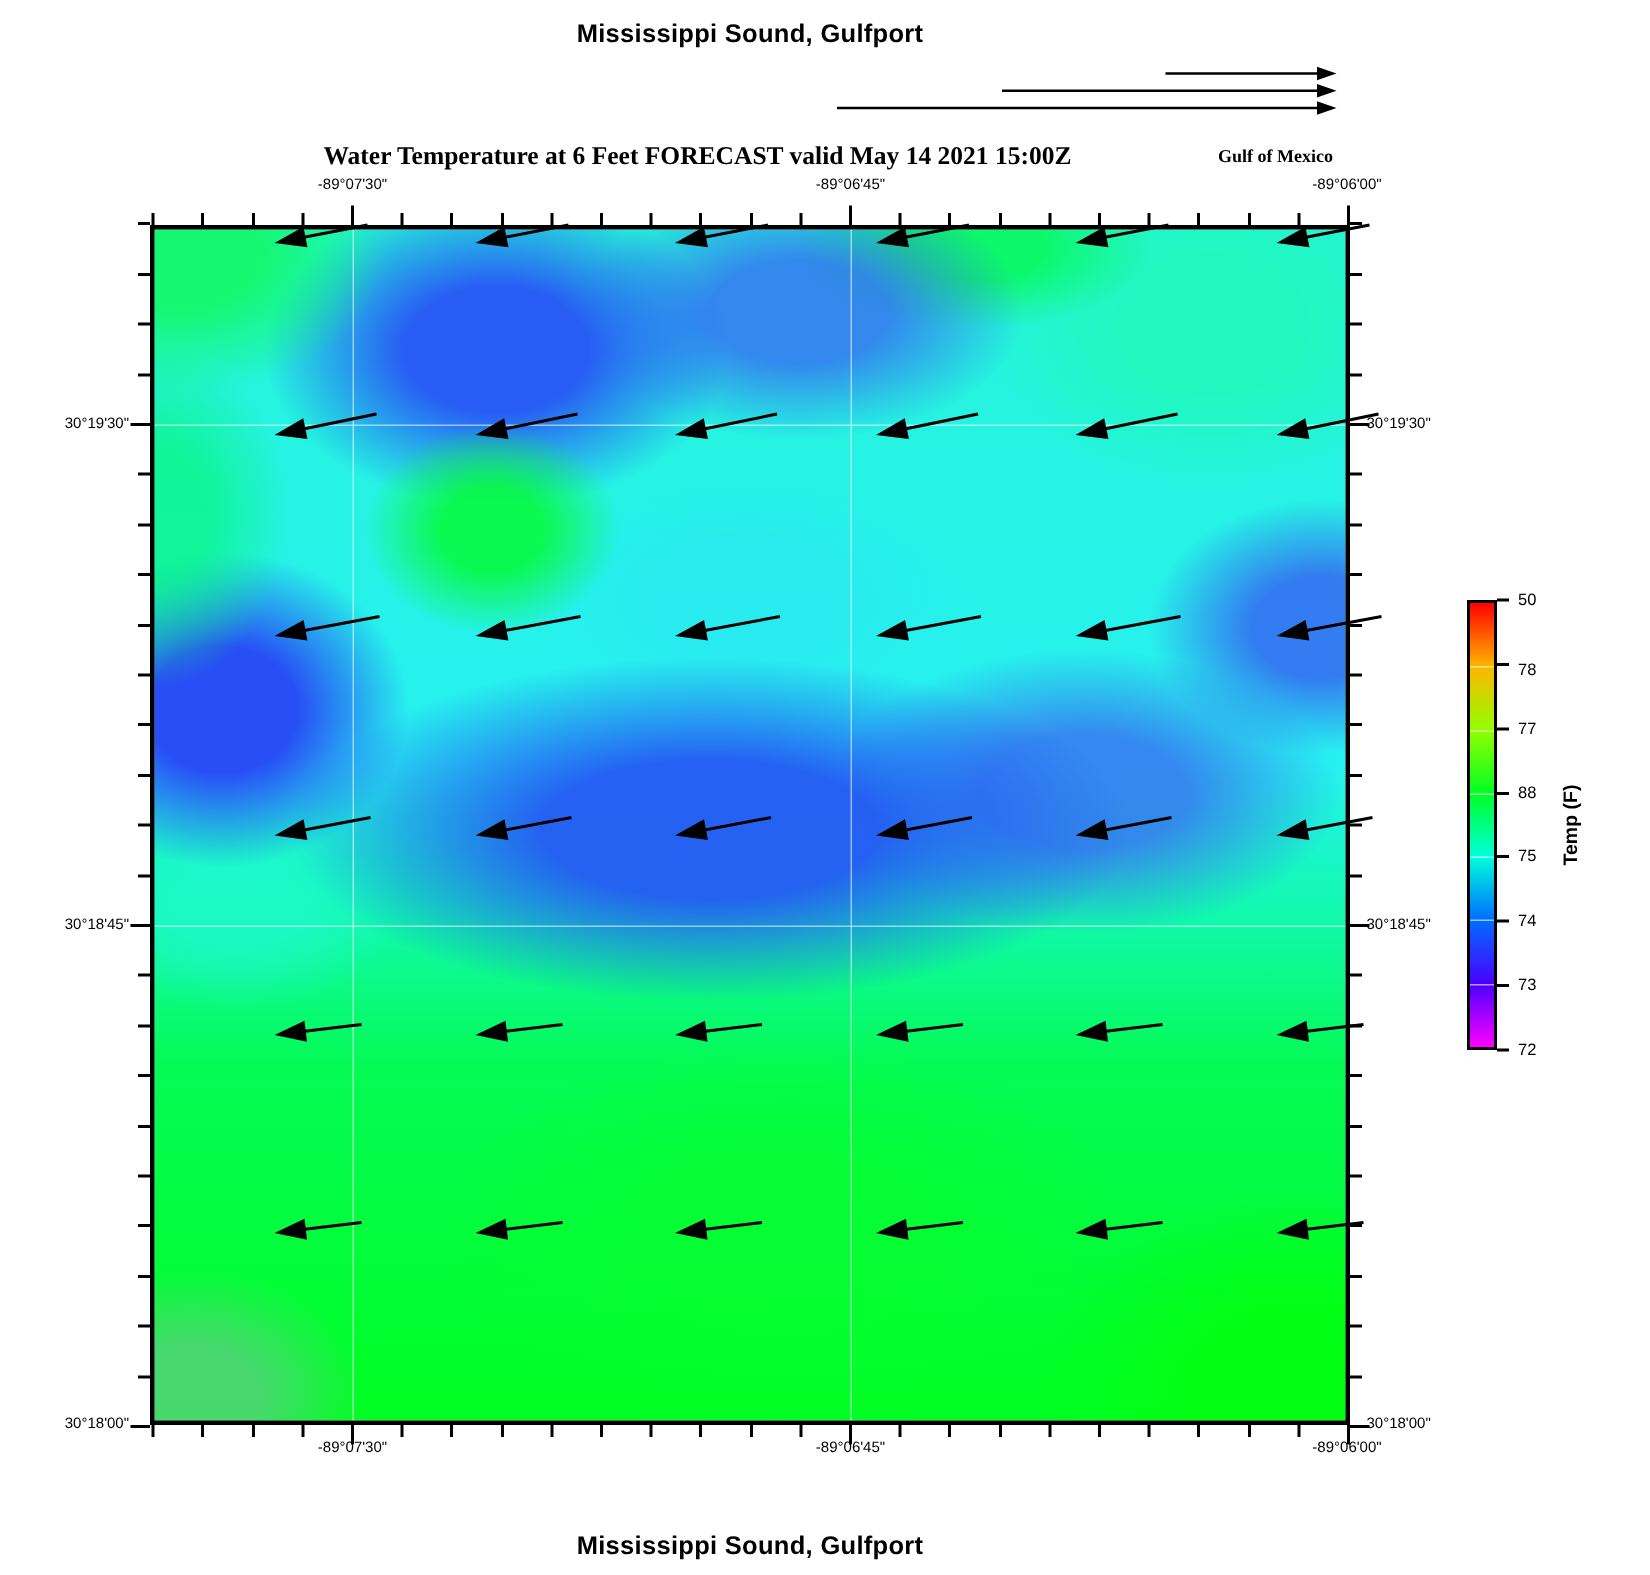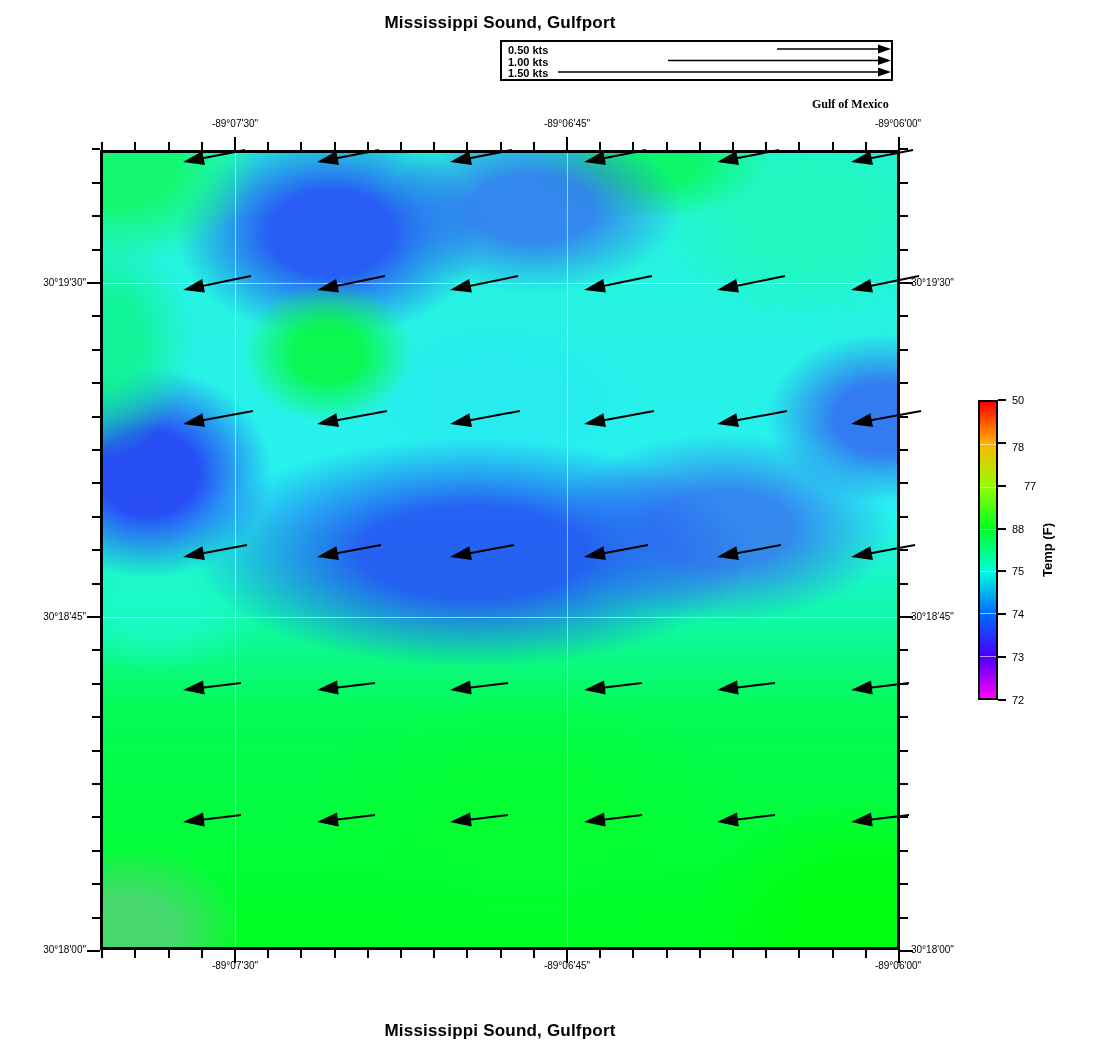--- a/index.html
+++ b/index.html
@@ -47,26 +47,22 @@
     font:bold 13px "Liberation Sans",sans-serif; white-space:nowrap;
   }
 </style>
 </head>
 <body>
 
 <div class="page" id="page">
 
   <div class="title-top">Mississippi Sound, Gulfport</div>
 
-  <div class="legend-box">
-    <span class="legend-label ll1">0.50 kts</span>
-    <span class="legend-label ll2">1.00 kts</span>
-    <span class="legend-label ll3">1.50 kts</span>
-  </div>
-
+
+  <div class="subtitle">Water Temperature at 6 Feet FORECAST valid May 14 2021 15:00Z</div>
   <div class="annotation">Gulf of Mexico</div>
 
   <div class="map" id="map" style="background: radial-gradient(85px 70px at 225px 200px, rgba(6, 249, 55, 0.85) 0%, rgba(6, 249, 55, 0.85) 40%, transparent 100%), radial-gradient(140px 95px at 15px 15px, rgba(16, 249, 94, 0.85) 0%, rgba(16, 249, 94, 0.85) 40%, transparent 100%), radial-gradient(90px 115px at 0px 190px, rgba(10, 245, 128, 0.75) 0%, rgba(10, 245, 128, 0.75) 40%, transparent 100%), radial-gradient(155px 105px at 228px 80px, rgba(40, 81, 246, 0.92) 0%, rgba(40, 81, 246, 0.92) 40%, transparent 100%), radial-gradient(150px 85px at 430px 55px, rgba(54, 110, 242, 0.8) 0%, rgba(54, 110, 242, 0.8) 40%, transparent 100%), radial-gradient(120px 55px at 545px 12px, rgba(6, 249, 79, 0.8) 0%, rgba(6, 249, 79, 0.8) 40%, transparent 100%), radial-gradient(150px 110px at 705px 65px, rgba(31, 249, 184, 0.8) 0%, rgba(31, 249, 184, 0.8) 40%, transparent 100%), radial-gradient(125px 105px at 45px 320px, rgba(40, 64, 246, 0.92) 0%, rgba(40, 64, 246, 0.92) 40%, transparent 100%), radial-gradient(280px 115px at 370px 400px, rgba(37, 85, 244, 0.92) 0%, rgba(37, 85, 244, 0.92) 40%, transparent 100%), radial-gradient(170px 95px at 620px 375px, rgba(56, 111, 240, 0.8) 0%, rgba(56, 111, 240, 0.8) 40%, transparent 100%), radial-gradient(115px 85px at 778px 265px, rgba(54, 94, 242, 0.8) 0%, rgba(54, 94, 242, 0.8) 40%, transparent 100%), radial-gradient(110px 65px at 55px 455px, rgba(31, 249, 206, 0.7) 0%, rgba(31, 249, 206, 0.7) 40%, transparent 100%), radial-gradient(150px 85px at 395px 245px, rgba(42, 230, 244, 0.55) 0%, rgba(42, 230, 244, 0.55) 40%, transparent 100%), radial-gradient(115px 85px at 25px 778px, rgba(89, 207, 128, 0.8) 0%, rgba(89, 207, 128, 0.8) 40%, transparent 100%), radial-gradient(175px 130px at 765px 770px, rgba(0, 255, 13, 0.8) 0%, rgba(0, 255, 13, 0.8) 40%, transparent 100%), radial-gradient(230px 130px at 420px 670px, rgba(5, 255, 47, 0.7) 0%, rgba(5, 255, 47, 0.7) 40%, transparent 100%), linear-gradient(rgb(37, 244, 216) 0%, rgb(39, 241, 241) 45%, rgb(16, 249, 171) 58%, rgb(4, 251, 86) 70%, rgb(0, 255, 34) 100%);">
       <div class="gridline-v" style="left: 132px;"></div>
       <div class="gridline-v" style="left: 464px;"></div>
       <div class="gridline-h" style="top: 130px;"></div>
       <div class="gridline-h" style="top: 464px;"></div>
     </div>
 
   <svg class="vec" id="vec" viewBox="0 0 1100 1050" xmlns="http://www.w3.org/2000/svg">
@@ -271,21 +267,21 @@
     <div class="axis-label" style="left: 911px; top: 277px; width: 72px; text-align: left;">30°19'30"</div>
     <div class="axis-label" style="left: 14px; top: 611px; width: 72px; text-align: right;">30°18'45"</div>
     <div class="axis-label" style="left: 911px; top: 611px; width: 72px; text-align: left;">30°18'45"</div>
     <div class="axis-label" style="left: 14px; top: 944px; width: 72px; text-align: right;">30°18'00"</div>
     <div class="axis-label" style="left: 911px; top: 944px; width: 72px; text-align: left;">30°18'00"</div>
     <div class="tick" style="left: 998px; top: 399px; width: 8px; height: 2px;"></div>
     <div class="cb-label" style="left: 1012px; top: 393px;">50</div>
     <div class="tick" style="left: 998px; top: 441.857px; width: 8px; height: 2px;"></div>
     <div class="cb-label" style="left: 1012px; top: 440px;">78</div>
     <div class="tick" style="left: 998px; top: 484.714px; width: 8px; height: 2px;"></div>
-    <div class="cb-label" style="left: 1012px; top: 478.714px; margin-left: 12px;">77</div>
+    <div class="cb-label" style="left: 1012px; top: 478.714px;">77</div>
     <div class="tick" style="left: 998px; top: 527.571px; width: 8px; height: 2px;"></div>
     <div class="cb-label" style="left: 1012px; top: 521.571px;">88</div>
     <div class="tick" style="left: 998px; top: 570.429px; width: 8px; height: 2px;"></div>
     <div class="cb-label" style="left: 1012px; top: 564.429px;">75</div>
     <div class="tick" style="left: 998px; top: 613.286px; width: 8px; height: 2px;"></div>
     <div class="cb-label" style="left: 1012px; top: 607.286px;">74</div>
     <div class="tick" style="left: 998px; top: 656.143px; width: 8px; height: 2px;"></div>
     <div class="cb-label" style="left: 1012px; top: 650.143px;">73</div>
     <div class="tick" style="left: 998px; top: 699px; width: 8px; height: 2px;"></div>
     <div class="cb-label" style="left: 1012px; top: 693px;">72</div>

